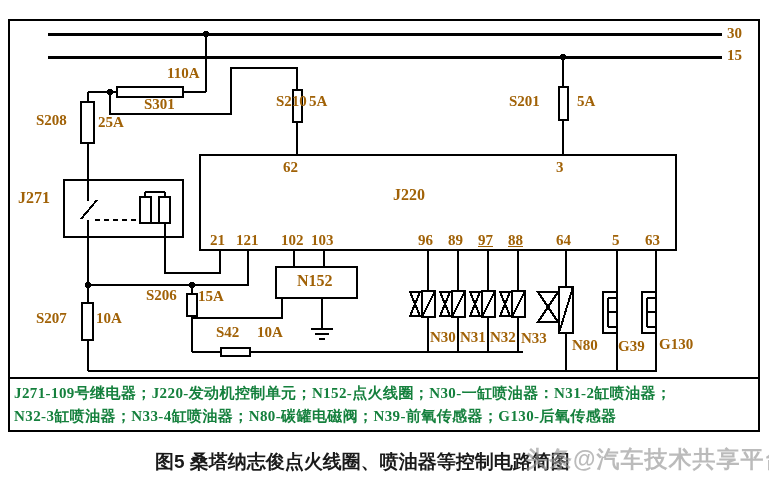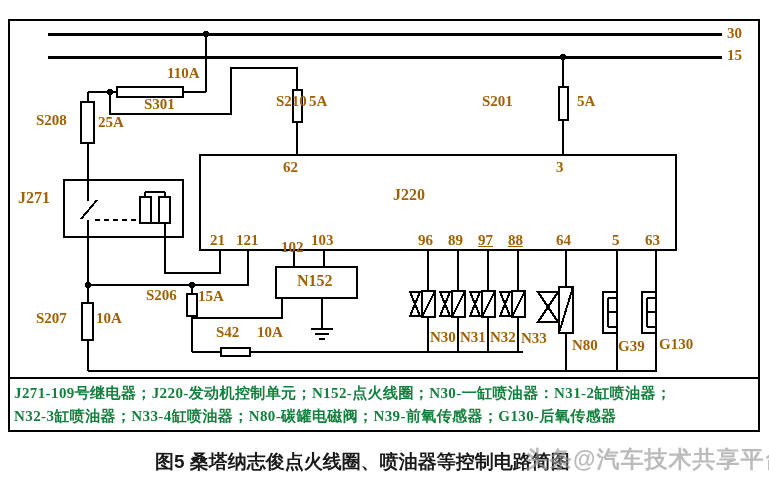--- a/index.html
+++ b/index.html
@@ -196,31 +196,31 @@
 
   <div class="lbl" style="left:727px;top:26px;">30</div>
   <div class="lbl" style="left:727px;top:48px;">15</div>
 
   <div class="lbl" style="left:128px;top:66px;margin-left:39px;">110A</div>
   <div class="lbl" style="left:144px;top:97px;">S301</div>
   <div class="lbl" style="left:36px;top:113px;">S208</div>
   <div class="lbl" style="left:98px;top:115px;">25A</div>
   <div class="lbl" style="left:246px;top:94px;margin-left:30px;">S210</div>
   <div class="lbl" style="left:309px;top:94px;">5A</div>
-  <div class="lbl" style="left:482px;top:94px;">S201</div>
+  <div class="lbl" style="left:509px;top:94px;">S201</div>
   <div class="lbl" style="left:577px;top:94px;">5A</div>
 
   <div class="lbl" style="left:283px;top:160px;">62</div>
   <div class="lbl" style="left:556px;top:160px;">3</div>
   <div class="lbl big" style="left:393px;top:187px;">J220</div>
   <div class="lbl big" style="left:18px;top:190px;">J271</div>
 
   <div class="lbl" style="left:210px;top:233px;">21</div>
   <div class="lbl" style="left:236px;top:233px;">121</div>
-  <div class="lbl" style="left:281px;top:233px;margin-top:7px;">102</div>
+  <div class="lbl" style="left:281px;top:233px;">102</div>
   <div class="lbl" style="left:311px;top:233px;">103</div>
   <div class="lbl" style="left:418px;top:233px;">96</div>
   <div class="lbl" style="left:448px;top:233px;">89</div>
   <div class="lbl" style="left:478px;top:233px;text-decoration:underline;">97</div>
   <div class="lbl" style="left:508px;top:233px;text-decoration:underline;">88</div>
   <div class="lbl" style="left:556px;top:233px;">64</div>
   <div class="lbl" style="left:612px;top:233px;">5</div>
   <div class="lbl" style="left:645px;top:233px;">63</div>
 
   <div class="lbl big" style="left:297px;top:273px;">N152</div>

